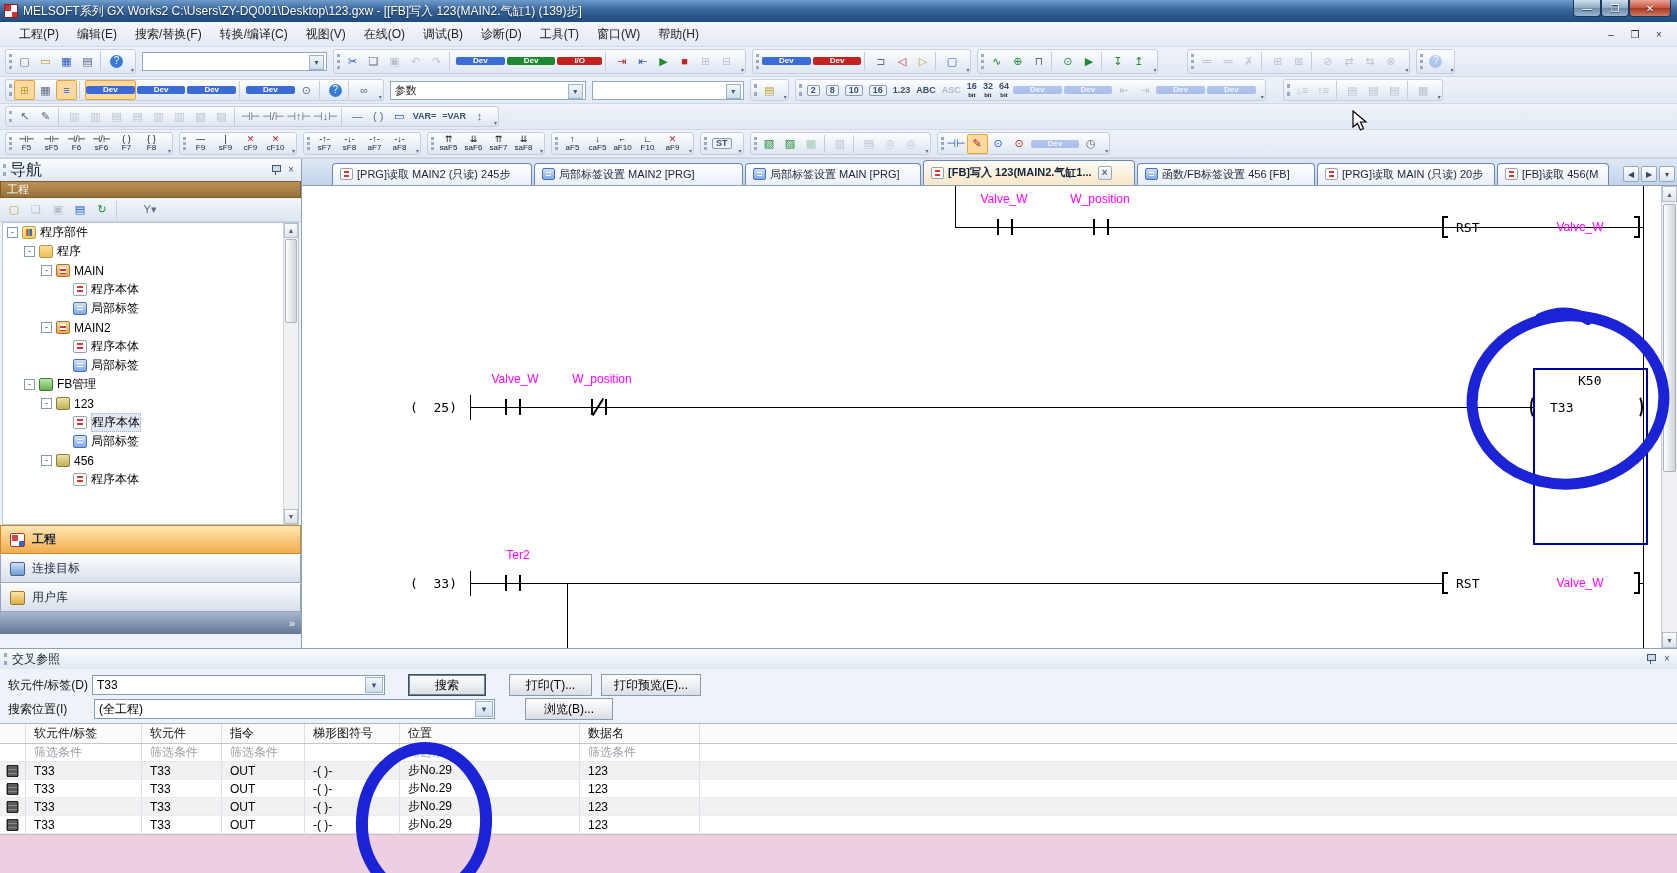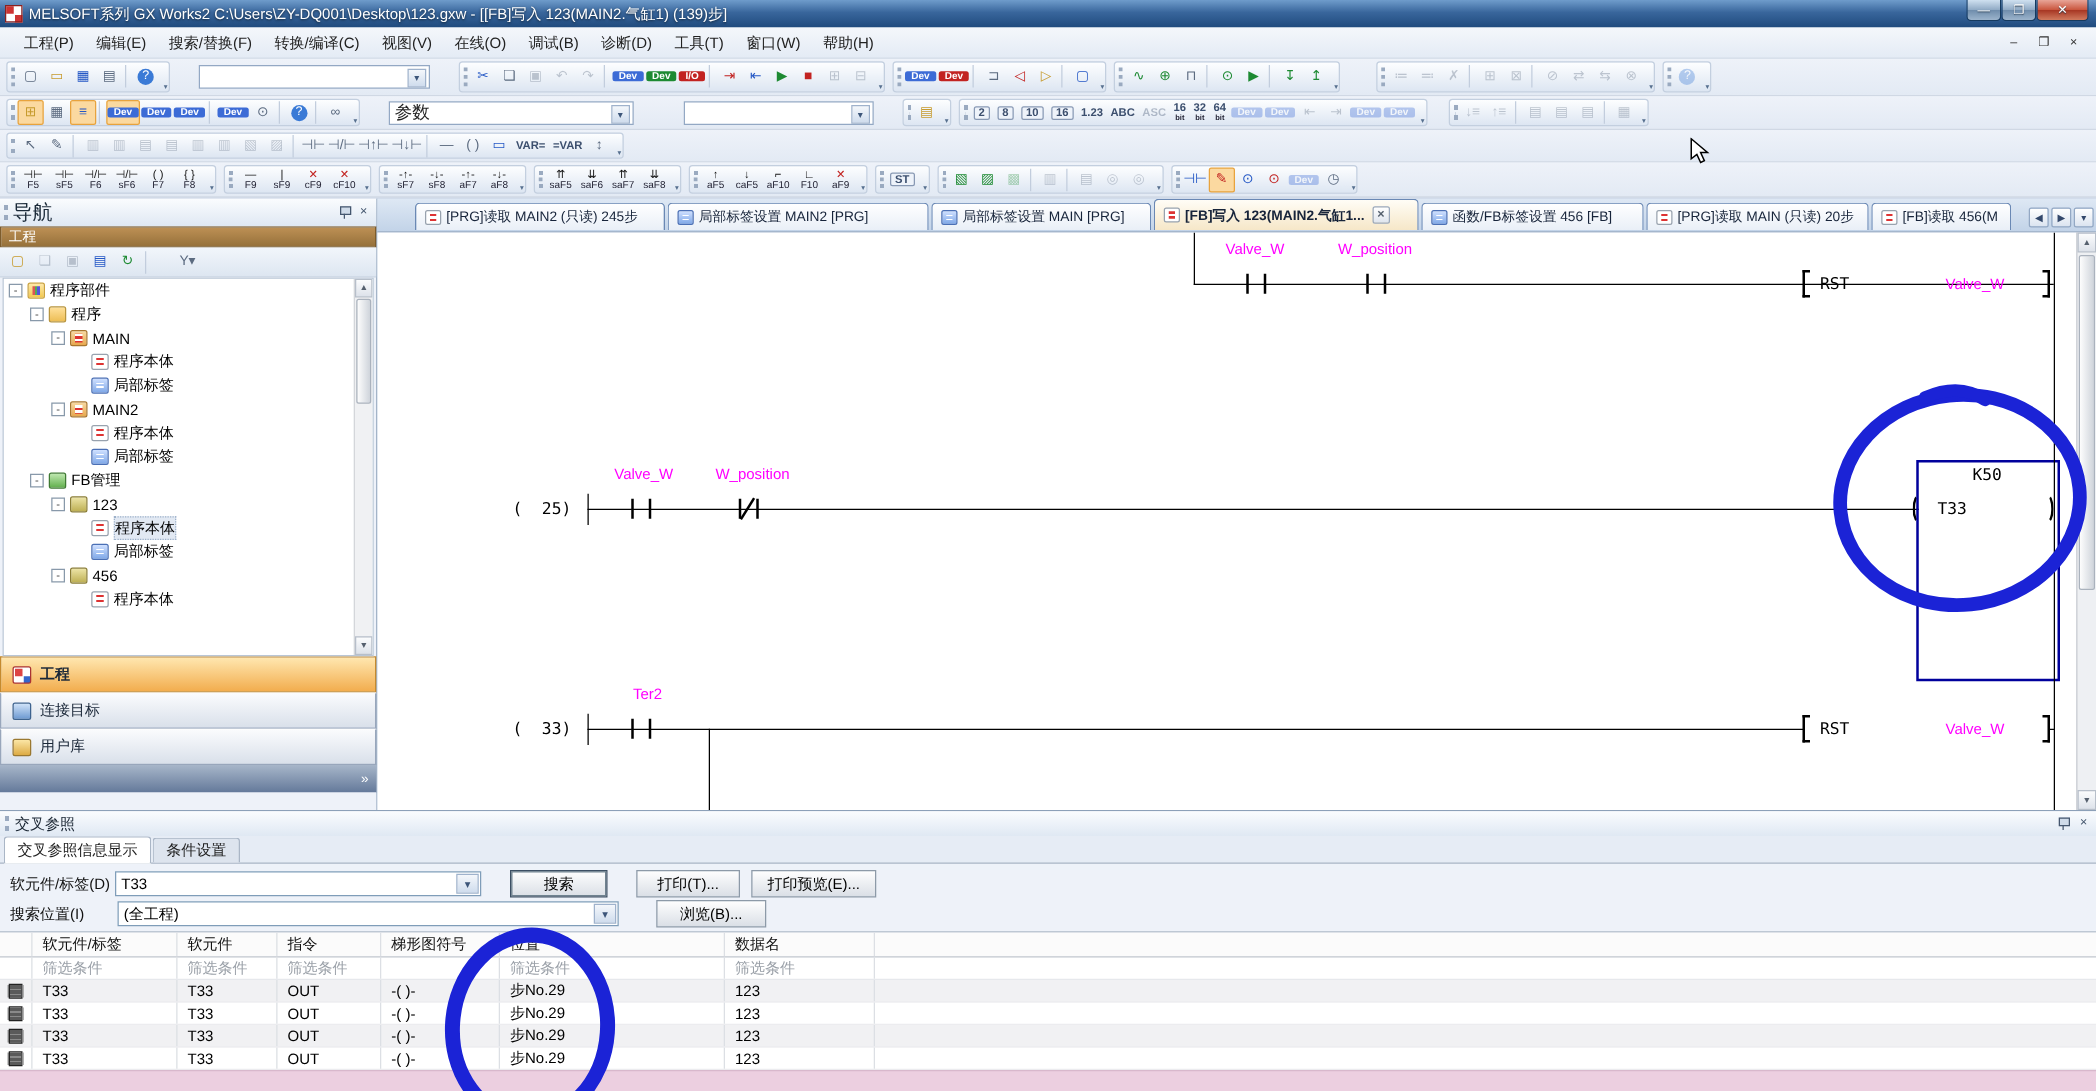--- a/index.html
+++ b/index.html
@@ -28,28 +28,28 @@
   .grp::before{content:"";position:absolute;left:3px;top:4px;bottom:4px;width:0;border-left:3px dotted #9aaac0;}
   .grp::after{content:"▾";position:absolute;right:1px;bottom:0;font-size:6px;color:#57708f;}
   .ti{min-width:21px;height:20px;display:inline-flex;align-items:center;justify-content:center;font-size:11px;color:#33486b;border-radius:2px;border:1px solid transparent;flex:none;}
   .ti.hl{background:#fbd9a0;border:1px solid #e8a33d;}
   .ti.dis{opacity:.35;}
   .ti.sp{min-width:4px;width:4px;height:18px;border:none;border-left:1px solid #c2cddd;margin:0 2px;border-radius:0;}
   .tg{line-height:1;}
   .tc{font-size:8px;line-height:8px;color:#223;}
   .ti.key{flex-direction:column;min-width:25px;font-size:9px;color:#111;}
   .c-red .tg{color:#c22321;} .c-blue .tg{color:#2457c5;} .c-green .tg{color:#1d8a32;} .c-yel .tg{color:#c79b2e;} .c-grey .tg{color:#5c6b80;}
-  .c-dev .tg{font-size:8px;font-weight:bold;color:#fff;background:#3c6bd6;border-radius:2px;padding:0 5px;}
+  .c-dev .tg{font-size:8px;font-weight:bold;color:#fff;background:#3c6bd6;border-radius:2px;padding:0 17px;}
   .c-dev.g .tg{background:#1d8a32;} .c-dev.r .tg{background:#c22321;}
   .c-help .tg{color:#fff;background:#3a7ad6;border-radius:50%;width:13px;height:13px;font-size:10px;display:inline-flex;align-items:center;justify-content:center;}
   .fmt{font-size:9px;font-weight:bold;color:#3c4f6e;padding:0 2px;min-width:16px;}
   .fmt.box .tg{border:1px solid #8899b4;padding:0 3px;border-radius:2px;background:#eef3fa;}
   .fmt.bit{flex-direction:column;}
   .fmt.bit .tc{font-size:6px;}
-  .tcombo{height:19px;background:#fff;border:1px solid #93a8c4;display:inline-flex;align-items:center;font-size:14px;padding:0 4px;position:relative;margin:0 20px;color:#222;}
+  .tcombo{height:19px;background:#fff;border:1px solid #93a8c4;display:inline-flex;align-items:center;font-size:11px;padding:0 4px;position:relative;margin:0 3px;color:#222;}
   .tcombo::after{content:"▾";position:absolute;right:2px;top:2px;width:13px;height:13px;background:linear-gradient(#f4f7fb,#cfdced);border:1px solid #9fb2cc;font-size:8px;color:#3c5579;display:flex;align-items:center;justify-content:center;}
 
   
   .main{flex:1;display:flex;min-height:0;border-top:1px solid #c6d2e2;}
 
   
   .nav{width:302px;flex:none;background:#eef2f9;border-right:1px solid #8ca0b8;display:flex;flex-direction:column;}
   .nav-title{height:22px;display:flex;align-items:center;padding:0 4px 0 10px;font-size:16px;color:#1c2b3a;background:linear-gradient(#fafcfe,#dfe8f3);position:relative;}
   .nav-title::before{content:"";position:absolute;left:3px;top:5px;bottom:5px;border-left:3px dotted #9aaac0;}
   .nav-title-icons{margin-left:auto;display:flex;gap:3px;}
@@ -88,21 +88,21 @@
   .navbtn.active{background:linear-gradient(#ffe7b0,#f2ad4e);font-weight:bold;border-color:#c58a2e;}
   .nbi{width:15px;height:14px;border-radius:2px;flex:none;}
   .nbi-proj{background:#fff;border:1px solid #a33;background-image:linear-gradient(#d44,#d44),linear-gradient(#36c,#36c);background-size:6px 6px;background-position:1px 1px,8px 7px;background-repeat:no-repeat;}
   .nbi-lib{background:linear-gradient(#fbe6a6,#ddab44);border:1px solid #9a7830;}
   .nbi-conn{background:linear-gradient(#cfe2f8,#6e9ad2);border:1px solid #3e638f;}
   .nav-strip{height:22px;background:linear-gradient(#a7b6c9,#64799a);display:flex;align-items:center;justify-content:flex-end;padding:0 6px;color:#fff;font-size:11px;}
   .nav-pad{height:14px;background:#eef2f9;}
 
   
   .editor{flex:1;display:flex;flex-direction:column;min-width:0;background:#c9d7ea;}
-  .tabstrip{height:26px;display:flex;align-items:flex-start;padding-left:30px;background:linear-gradient(#dee8f4,#c2d3e8);position:relative;}
+  .tabstrip{height:26px;display:flex;align-items:center;padding-left:30px;background:linear-gradient(#dee8f4,#c2d3e8);position:relative;}
   .tab{height:22px;display:flex;align-items:center;padding:0 7px;border:1px solid #6a88b4;border-bottom:none;border-radius:4px 4px 0 0;background:linear-gradient(#ffffff,#e9eff7);margin-right:2px;font-size:11px;color:#17243a;white-space:nowrap;overflow:hidden;flex:none;}
   .tab.active{height:25px;background:linear-gradient(#fffdf6,#f6e7c8);font-weight:bold;z-index:2;}
   .tab-label{overflow:hidden;text-overflow:clip;white-space:nowrap;}
   .tab-close{margin-left:6px;width:14px;height:14px;border:1px solid #9aa8bc;background:linear-gradient(#fff,#dfe5ee);color:#55606e;font-size:10px;line-height:12px;text-align:center;border-radius:2px;flex:none;}
   .tab .ico{width:13px;height:12px;margin:0 4px 0 0;}
   .tabnav{position:absolute;right:2px;bottom:3px;display:flex;gap:2px;}
   .tabnav .ti{min-width:16px;height:16px;background:linear-gradient(#fff,#dbe4f0);border:1px solid #93a8c4;font-size:8px;}
 
   
   .ladderwrap{flex:1;display:flex;min-height:0;border-top:1px solid #8ca0b8;}
@@ -987,29 +987,20 @@
   </div>
 
   <div class="xref">
     <div class="x-title">
       <span>交叉参照</span>
       <span class="x-title-icons">
         <span class="pin-icon"></span>
         <span class="x-icon"></span>
       </span>
     </div>
-    <div class="x-tabs">
-
-    <div class="xtab active">
-          <span>交叉参照信息显示</span>
-        </div>
-        <div class="xtab">
-          <span>条件设置</span>
-        </div>
-      </div>
     <div class="x-fields">
       <div class="xrow">
         <div class="xlabel" style="width:84px;">软元件/标签(D)</div>
         <div class="xcombo" style="width:293px;">T33</div>
         <div class="xbtn primary" style="margin-left:23px;width:78px;">搜索</div>
         <div class="xbtn" style="margin-left:23px;width:83px;">打印(T)...</div>
         <div class="xbtn" style="margin-left:9px;width:100px;">打印预览(E)...</div>
       </div>
       <div class="xrow">
         <div class="xlabel" style="width:86px;">搜索位置(I)</div>

